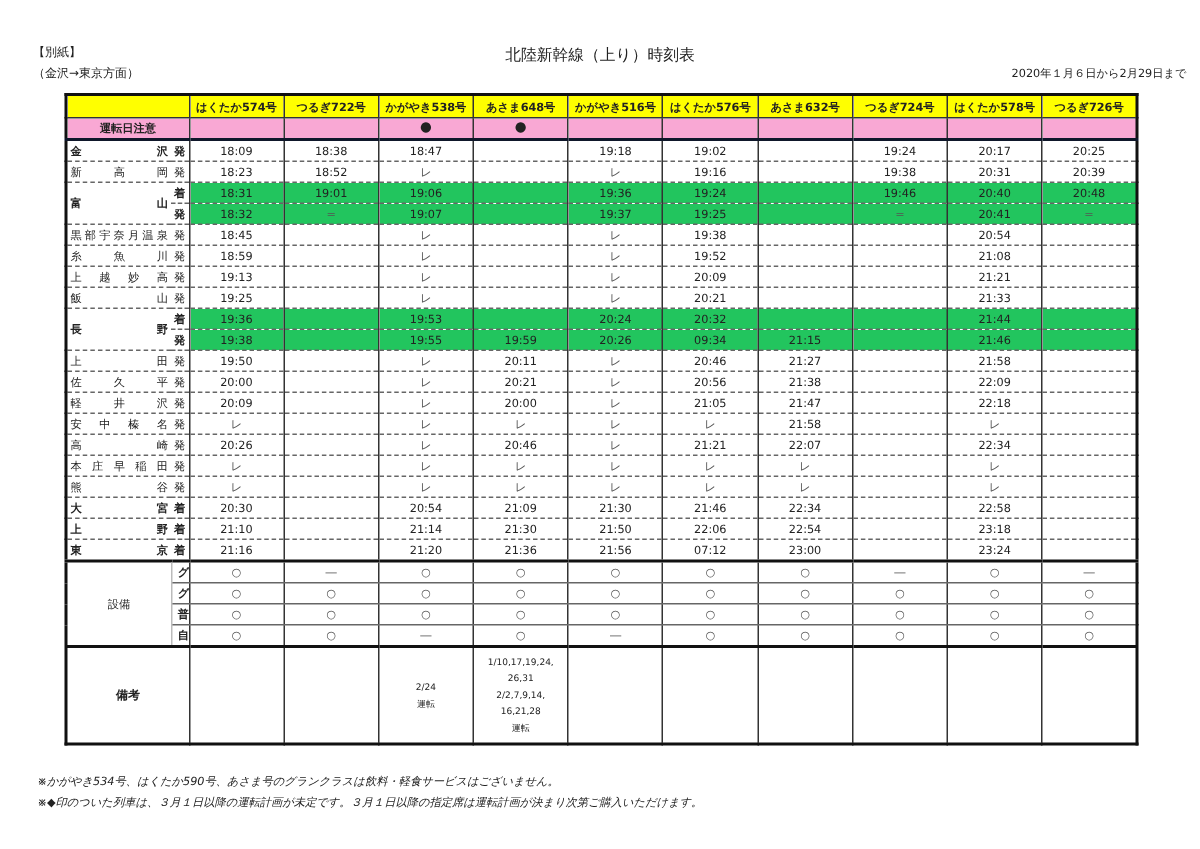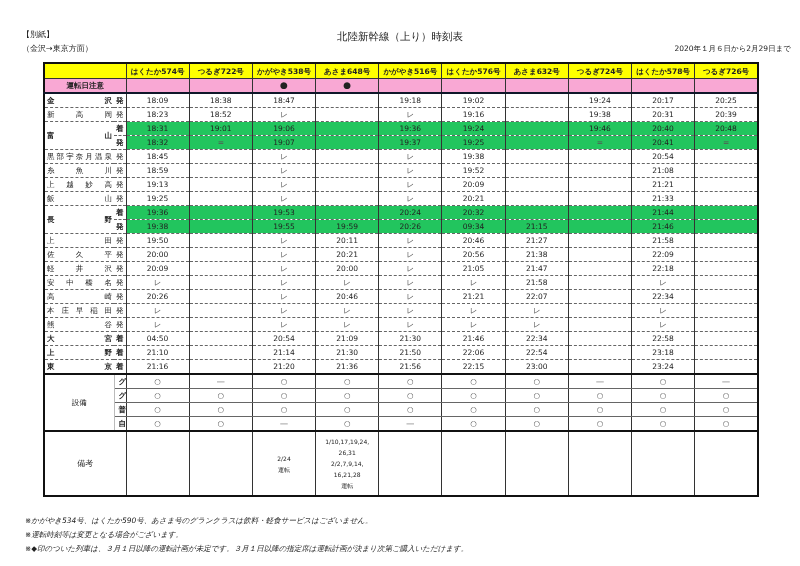--- a/index.html
+++ b/index.html
@@ -400,21 +400,21 @@
         <td class="t"></td>
       </tr>
       <tr class="bold">
         <td class="st" rowspan="1">
           <div class="stname">
             <span>大</span>
             <span>宮</span>
           </div>
         </td>
         <td class="kind">着</td>
-        <td class="t">04:50</td>
+        <td class="t">20:30</td>
         <td class="t"></td>
         <td class="t">20:54</td>
         <td class="t">21:09</td>
         <td class="t">21:30</td>
         <td class="t">21:46</td>
         <td class="t">22:34</td>
         <td class="t"></td>
         <td class="t">22:58</td>
         <td class="t"></td>
       </tr>
@@ -443,21 +443,21 @@
             <span>東</span>
             <span>京</span>
           </div>
         </td>
         <td class="kind">着</td>
         <td class="t">21:16</td>
         <td class="t"></td>
         <td class="t">21:20</td>
         <td class="t">21:36</td>
         <td class="t">21:56</td>
-        <td class="t">22:15</td>
+        <td class="t">07:12</td>
         <td class="t">23:00</td>
         <td class="t"></td>
         <td class="t">23:24</td>
         <td class="t"></td>
       </tr>
       <tr class="fac">
         <td rowspan="4" class="fg" style="width:14px;border-right:1px solid #bbb;">設備</td>
         <td class="fl">グランクラス</td>
         <td class="sym">○</td>
         <td class="sym">―</td>
@@ -503,21 +503,21 @@
         <td class="sym">―</td>
         <td class="sym">○</td>
         <td class="sym">―</td>
         <td class="sym">○</td>
         <td class="sym">○</td>
         <td class="sym">○</td>
         <td class="sym">○</td>
         <td class="sym">○</td>
       </tr>
       <tr class="rem">
-        <td colspan="2" style="font-weight:normal;font-size:8px;">備考</td>
+        <td colspan="2" style="font-weight:bold;font-size:8px;">備考</td>
         <td style="white-space:pre-line"></td>
         <td style="white-space:pre-line"></td>
         <td style="white-space:pre-line">2/24
 運転</td>
         <td style="white-space:pre-line">1/10,17,19,24,
 26,31
 2/2,7,9,14,
 16,21,28
 運転</td>
         <td style="white-space:pre-line"></td>
@@ -525,15 +525,14 @@
         <td style="white-space:pre-line"></td>
         <td style="white-space:pre-line"></td>
         <td style="white-space:pre-line"></td>
         <td style="white-space:pre-line"></td>
       </tr>
     </tbody>
 </table>
 
 <div class="notes">
   <div>※かがやき534号、はくたか590号、あさま号のグランクラスは飲料・軽食サービスはございません。</div>
-  <div>※運転時刻等は変更となる場合がございます。</div>
   <div>※◆印のついた列車は、３月１日以降の運転計画が未定です。３月１日以降の指定席は運転計画が決まり次第ご購入いただけます。</div>
 </div>
 
 </body></html>

